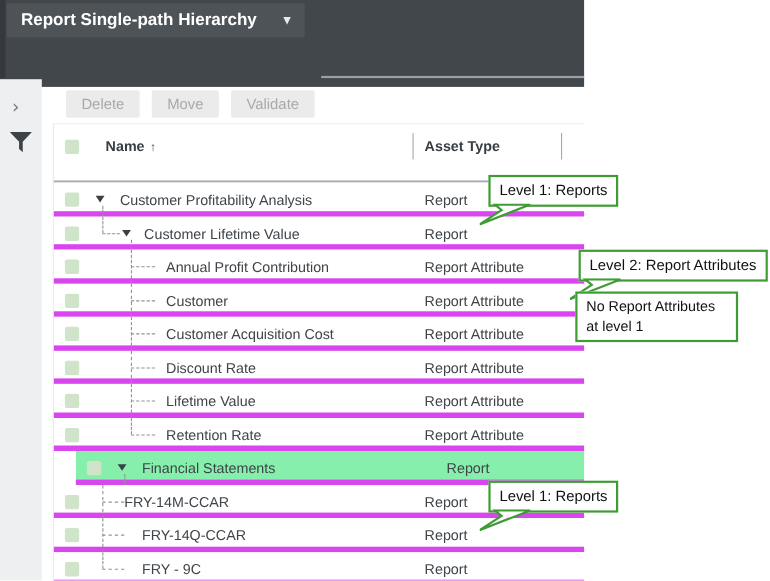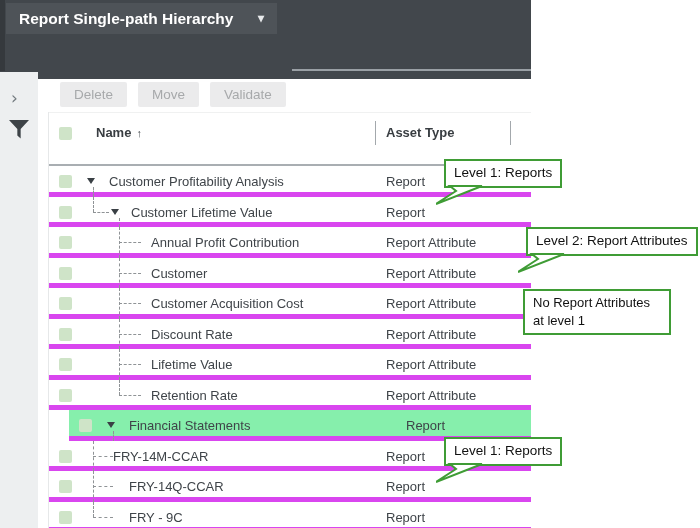--- a/index.html
+++ b/index.html
@@ -44,21 +44,21 @@
   .vln{position:absolute;width:0;border-left:1px dashed #8f9396;}
   .hln{position:absolute;top:15px;height:0;border-top:1px dashed #8f9396;}
   .tri{position:absolute;top:12px;width:0;height:0;border-left:4.5px solid transparent;
        border-right:4.5px solid transparent;border-top:6px solid #3a4045;cursor:pointer;}
   .lab{position:absolute;top:8px;font-size:13px;color:#3f4449;white-space:nowrap;cursor:pointer;}
   .typ{position:absolute;left:337px;top:8px;font-size:13px;color:#3f4449;white-space:nowrap;}
 
   
   .callout{position:absolute;background:#fff;border:2px solid #3f9c35;padding:3px 8px 4px;
            font-size:13.5px;color:#111;line-height:1.35;white-space:nowrap;z-index:6;}
-  .callout.wrap{white-space:normal;font-size:13px;margin-top:24px;}
+  .callout.wrap{white-space:normal;font-size:13px;}
   .tail{position:absolute;left:-10px;top:calc(100% - 1px);}
 </style>
 </head>
 <body>
 
 <div class="screen">
 
   <div class="topbar">
     <div class="topbar-edge"></div>
     <div class="dropdown">

